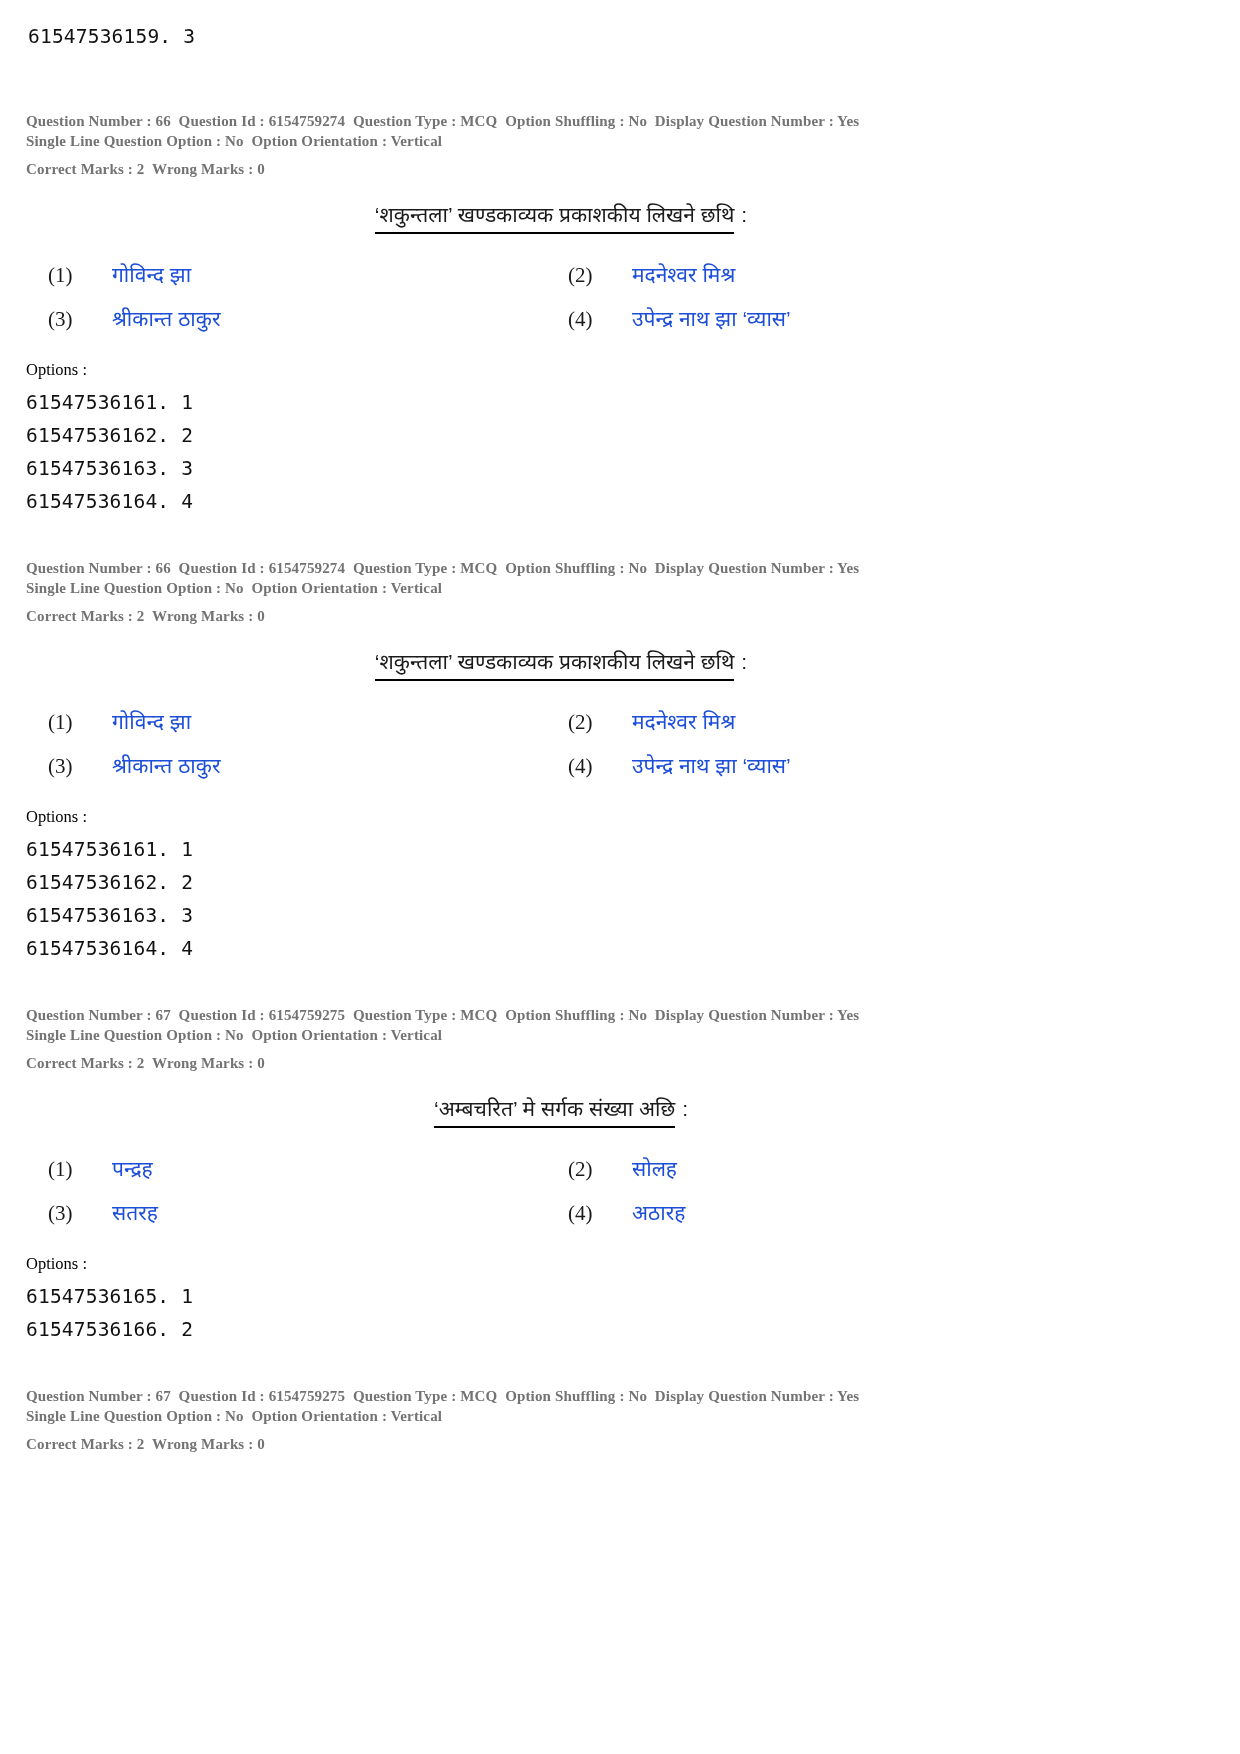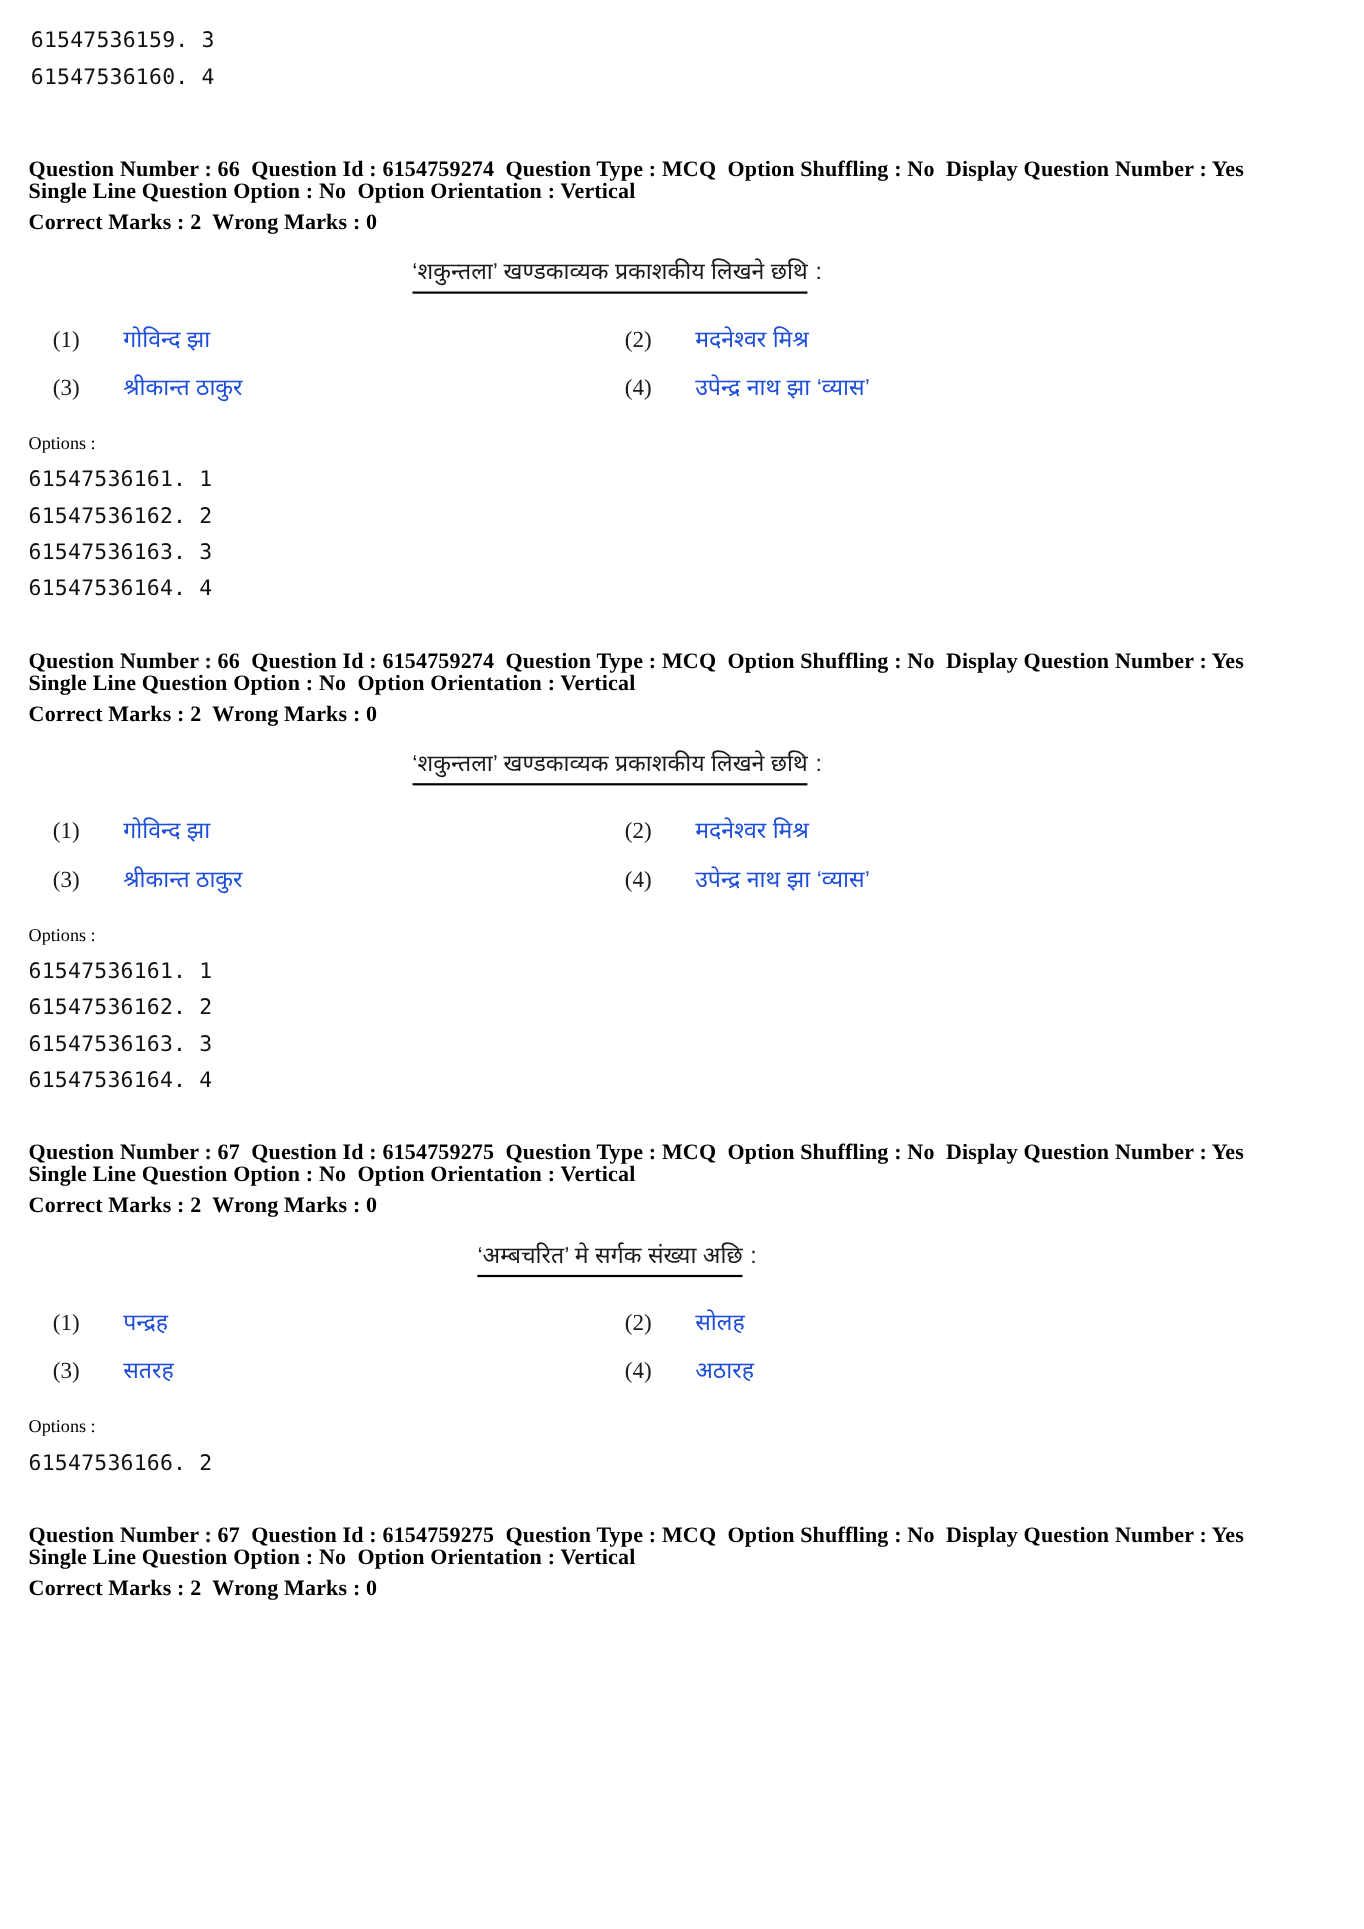--- a/index.html
+++ b/index.html
@@ -36,24 +36,24 @@
   .optid-top {
     margin-left: 2px;
   }
 
   .meta-block {
     margin-top: 0;
   }
   .meta-line {
     font-family: "Liberation Serif", "DejaVu Serif", serif;
     font-weight: bold;
-    font-size: 20px;
+    font-size: 15px;
     line-height: 20px;
     letter-spacing: 0.15px;
-    color: #000000;
+    color: #737373;
     white-space: pre;
   }
   .meta-line.marks {
     margin-top: 8px;
   }
 
   .qtext-wrap {
     margin-top: 22px;
     margin-left: 18px;
     text-align: center;
@@ -120,21 +120,20 @@
   .block-gap-lg { height: 58px; }
   .block-gap-md { height: 40px; }
 </style>
 </head>
 <body>
 
 <div class="page">
 
   <div class="optid-list optid-top">
     <div class="optid">61547536159. 3</div>
-    <div class="optid">61547536160. 4</div>
   </div>
 
   <div class="block-gap-lg"></div>
 
   <div class="question-block">
     <div class="meta-block">
       <div class="meta-line">Question Number : 66  Question Id : 6154759274  Question Type : MCQ  Option Shuffling : No  Display Question Number : Yes</div>
       <div class="meta-line">Single Line Question Option : No  Option Orientation : Vertical</div>
       <div class="meta-line marks">Correct Marks : 2  Wrong Marks : 0</div>
     </div>
@@ -251,20 +250,21 @@
         </div>
         <div class="opt-cell">
           <span class="opt-num">(4)</span>
           <span class="opt-text">अठारह</span>
         </div>
       </div>
     </div>
 
     <div class="options-label">Options :</div>
     <div class="optid-list">
+      <div class="optid">61547536165. 1</div>
       <div class="optid">61547536166. 2</div>
     </div>
   </div>
 
   <div class="block-gap-md"></div>
 
   <div class="question-block">
     <div class="meta-block">
       <div class="meta-line">Question Number : 67  Question Id : 6154759275  Question Type : MCQ  Option Shuffling : No  Display Question Number : Yes</div>
       <div class="meta-line">Single Line Question Option : No  Option Orientation : Vertical</div>

